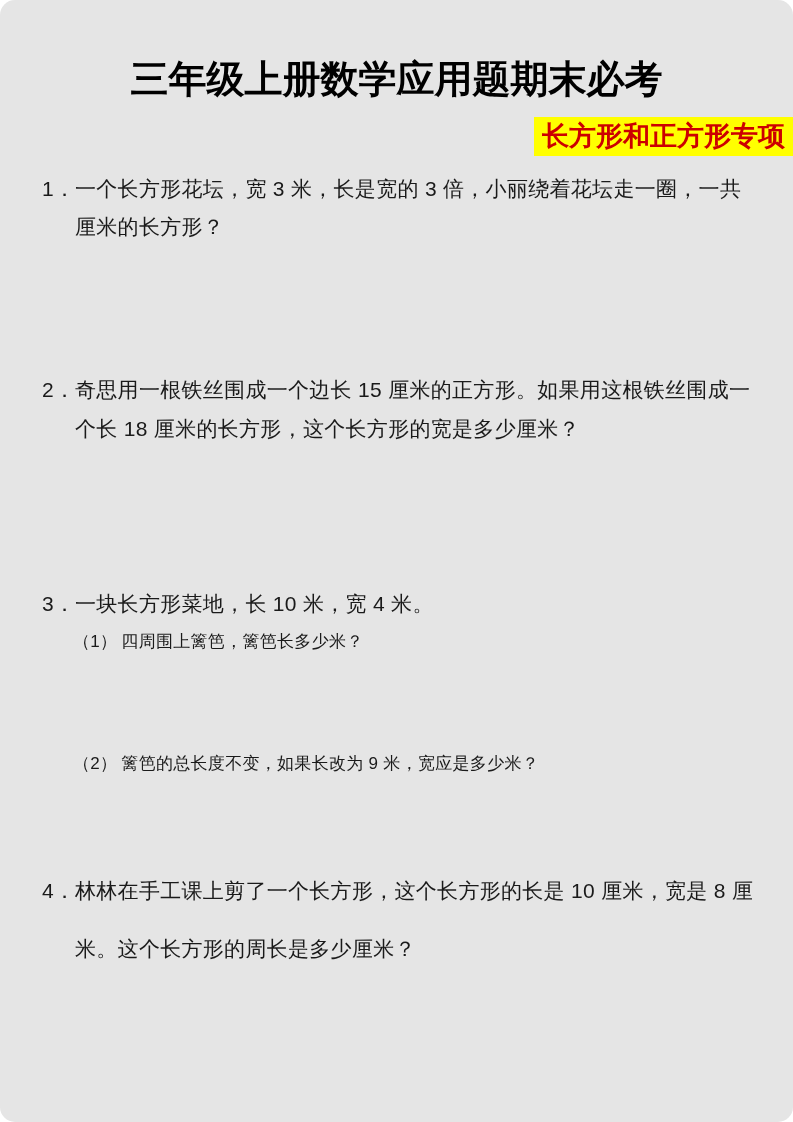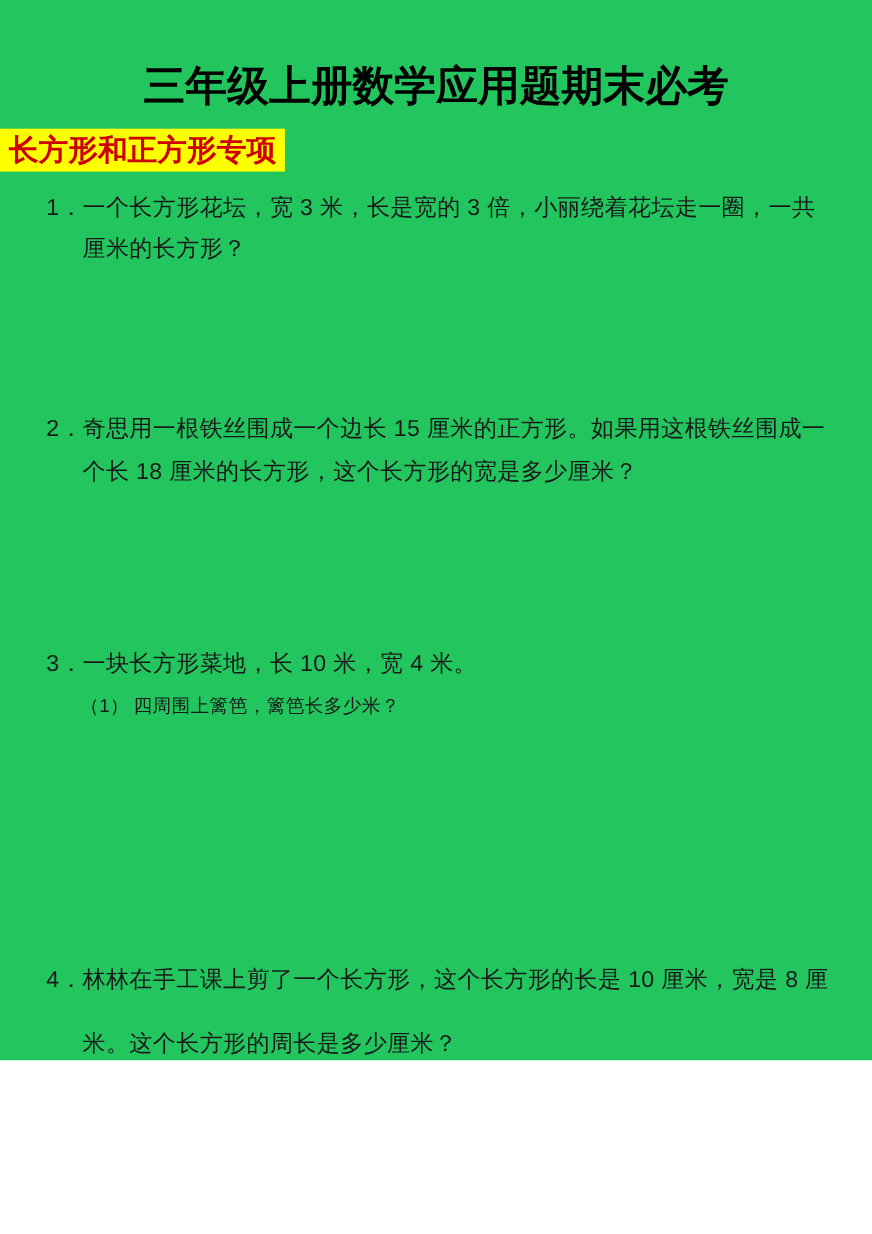--- a/index.html
+++ b/index.html
@@ -3,25 +3,26 @@
 <meta charset="utf-8">
 <style>
   html, body {
     margin: 0;
     padding: 0;
     background: #ffffff;
   }
   .page {
     position: relative;
     width: 793px;
-    height: 964px;
-    background: #22c55e;
+    height: 1122px;
+    background: #e5e5e5;
     overflow: hidden;
     font-family: "Liberation Sans", sans-serif;
     color: #1a1a1a;
+    border-radius: 15px;
   }
   .title {
     position: absolute;
     top: 57px;
     left: 0;
     width: 793px;
     margin: 0;
     text-align: center;
     font-family: "Liberation Serif", serif;
     font-weight: bold;
@@ -29,21 +30,21 @@
     line-height: 44px;
     letter-spacing: 0px;
     color: #000000;
     white-space: nowrap;
   }
   .subtitle-wrap {
     position: absolute;
     top: 117px;
     left: 0;
     width: 793px;
-    text-align: left;
+    text-align: right;
   }
   .subtitle {
     display: inline-block;
     font-family: "Liberation Serif", serif;
     font-weight: bold;
     font-size: 27px;
     line-height: 33px;
     padding: 3px 8px;
     white-space: nowrap;
   }
@@ -99,20 +100,23 @@
     <span>个长 18 厘米的长方形，这个长方形的宽是多少厘米？</span>
   </div>
 
   <div class="qline" style="top:591px">
     <span class="qnum">3．</span>
     <span>一块长方形菜地，长 10 米，宽 4 米。</span>
   </div>
   <div class="subline" style="top:629px">
     <span class="sublabel">（1）</span><span>四周围上篱笆，篱笆长多少米？</span>
   </div>
+  <div class="subline" style="top:751px">
+    <span class="sublabel">（2）</span><span>篱笆的总长度不变，如果长改为 9 米，宽应是多少米？</span>
+  </div>
 
   <div class="qline" style="top:878px">
     <span class="qnum">4．</span>
     <span>林林在手工课上剪了一个长方形，这个长方形的长是 10 厘米，宽是 8 厘</span>
   </div>
   <div class="qline" style="top:936px">
     <span>米。这个长方形的周长是多少厘米？</span>
   </div>
 
 </div>

